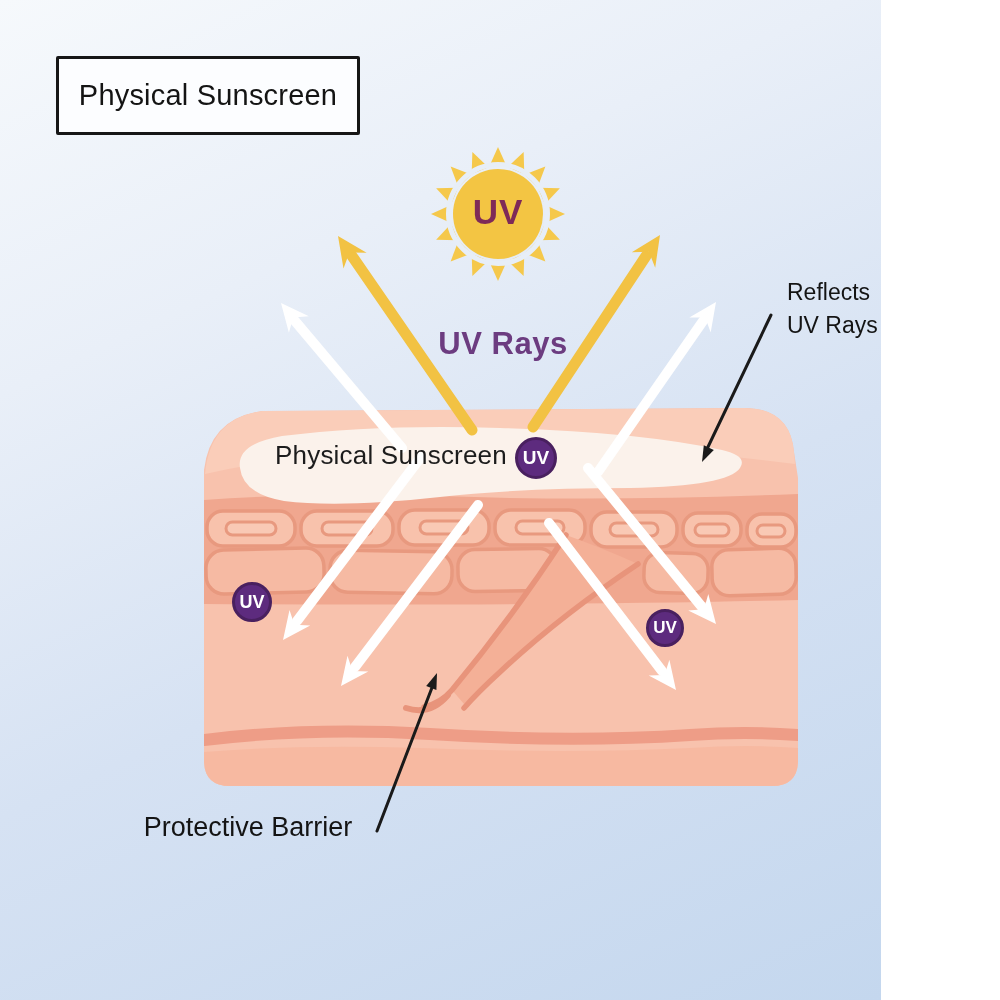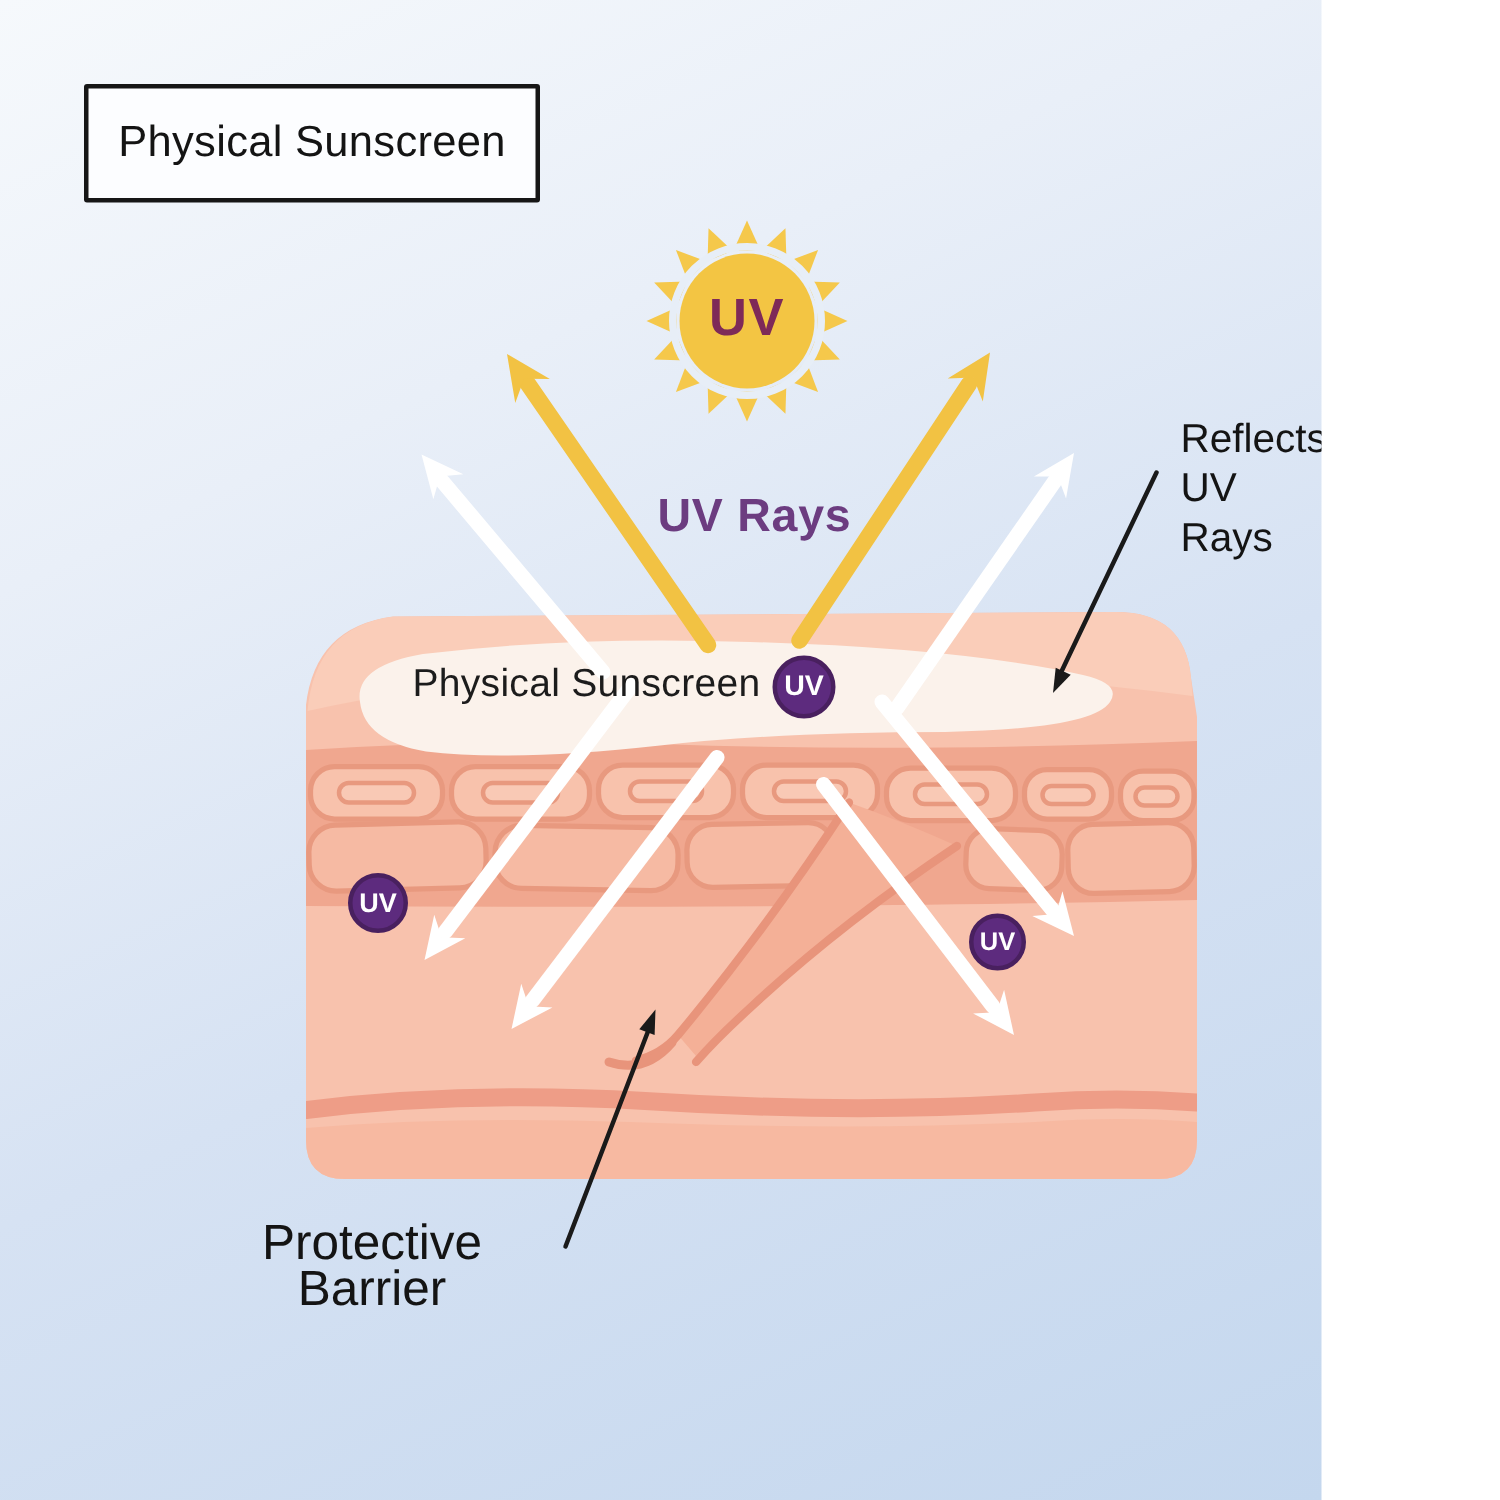--- a/index.html
+++ b/index.html
@@ -22,25 +22,25 @@
   }
   .uv-rays{
     left:398px;top:326px;width:210px;text-align:center;
     font-size:31px;font-weight:bold;color:#6C3C80;letter-spacing:.5px;
   }
   .surface-label{
     left:275px;top:440px;white-space:nowrap;
     font-size:26px;color:#1C1C1C;letter-spacing:.2px;
   }
   .reflects-label{
-    left:787px;top:276px;font-size:27px;line-height:33px;color:#141414;
+    left:787px;top:276px;font-size:23px;line-height:33px;color:#141414;
   }
   .barrier-label{
     left:123px;top:812px;width:250px;text-align:center;
-    font-size:33px;line-height:31px;color:#141414;
+    font-size:27px;line-height:31px;color:#141414;
   }
   .uv-badge{
     border-radius:50%;background:#5D2B7E;border:3px solid #49205F;
     color:#FFFFFF;font-weight:bold;
     display:flex;align-items:center;justify-content:center;
     box-sizing:border-box;
   }
   .badge-surface{left:515px;top:437px;width:42px;height:42px;font-size:19px;}
   .badge-left{left:232px;top:582px;width:40px;height:40px;font-size:18px;}
   .badge-right{left:646px;top:609px;width:38px;height:38px;font-size:17px;}

